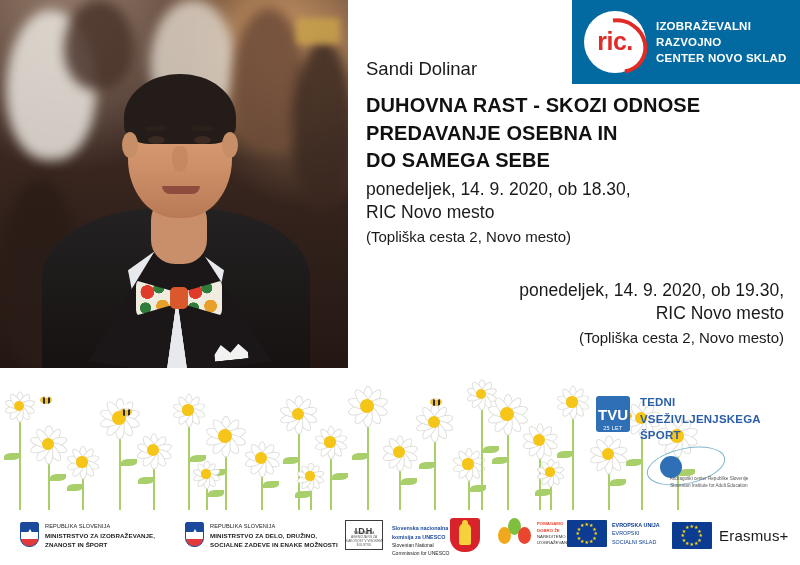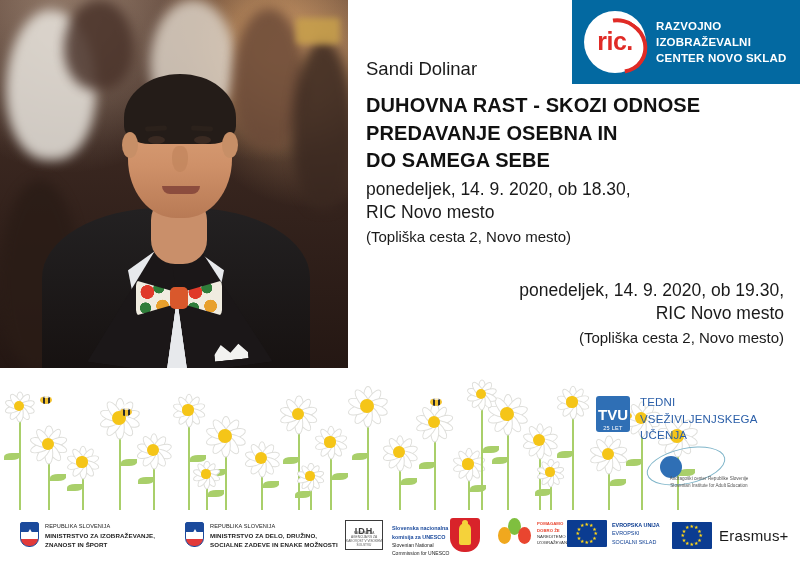--- a/index.html
+++ b/index.html
@@ -352,21 +352,21 @@
     bottom: 1px; left: 0; right: 0;
     font-size: 5.5px;
     text-align: center;
     font-weight: normal;
     letter-spacing: .3px;
   }
   .tvu-text {
     position: absolute;
     left: 44px; top: 0;
     font-size: 11.5px;
-    font-weight: normal;
+    font-weight: bold;
     color: #2a5ea8;
     line-height: 1.45;
     letter-spacing: .2px;
   }
   .acs {
     position: absolute;
     left: 40px; top: 52px;
     width: 146px; height: 44px;
   }
   .acs-ellipse {
@@ -551,22 +551,22 @@
     </div>
     <div class="pocket"></div>
   </div>
 
   <div class="ric-logo">
     <div class="ric-circle">
       <div class="swoosh"></div>
       <div class="txt">ric.</div>
     </div>
     <div class="ric-words">
+      <div>IZOBRAŽEVALNI</div>
       <div>RAZVOJNO</div>
-      <div>IZOBRAŽEVALNI</div>
       <div>CENTER NOVO SKLAD</div>
     </div>
   </div>
 
   <div class="content">
     <div class="speaker">Sandi Dolinar</div>
 
     <div class="title">
       <div>DUHOVNA RAST - SKOZI ODNOSE</div>
       <div>PREDAVANJE OSEBNA IN</div>
@@ -959,21 +959,21 @@
   </div>
 
   <div class="tvu">
     <div class="tvu-mark">
       <span>TVU</span>
       <small>25 LET</small>
     </div>
     <div class="tvu-text">
       <div>TEDNI</div>
       <div>VSEŽIVLJENJSKEGA</div>
-      <div>UČENJA</div>
+      <div>ŠPORT</div>
     </div>
     <div class="acs">
       <div class="acs-ellipse"></div>
       <div class="acs-dot"></div>
       <div class="acs-cap">
         <div>Andragoški center Republike Slovenije</div>
         <div>Slovenian Institute for Adult Education</div>
       </div>
     </div>
   </div>

